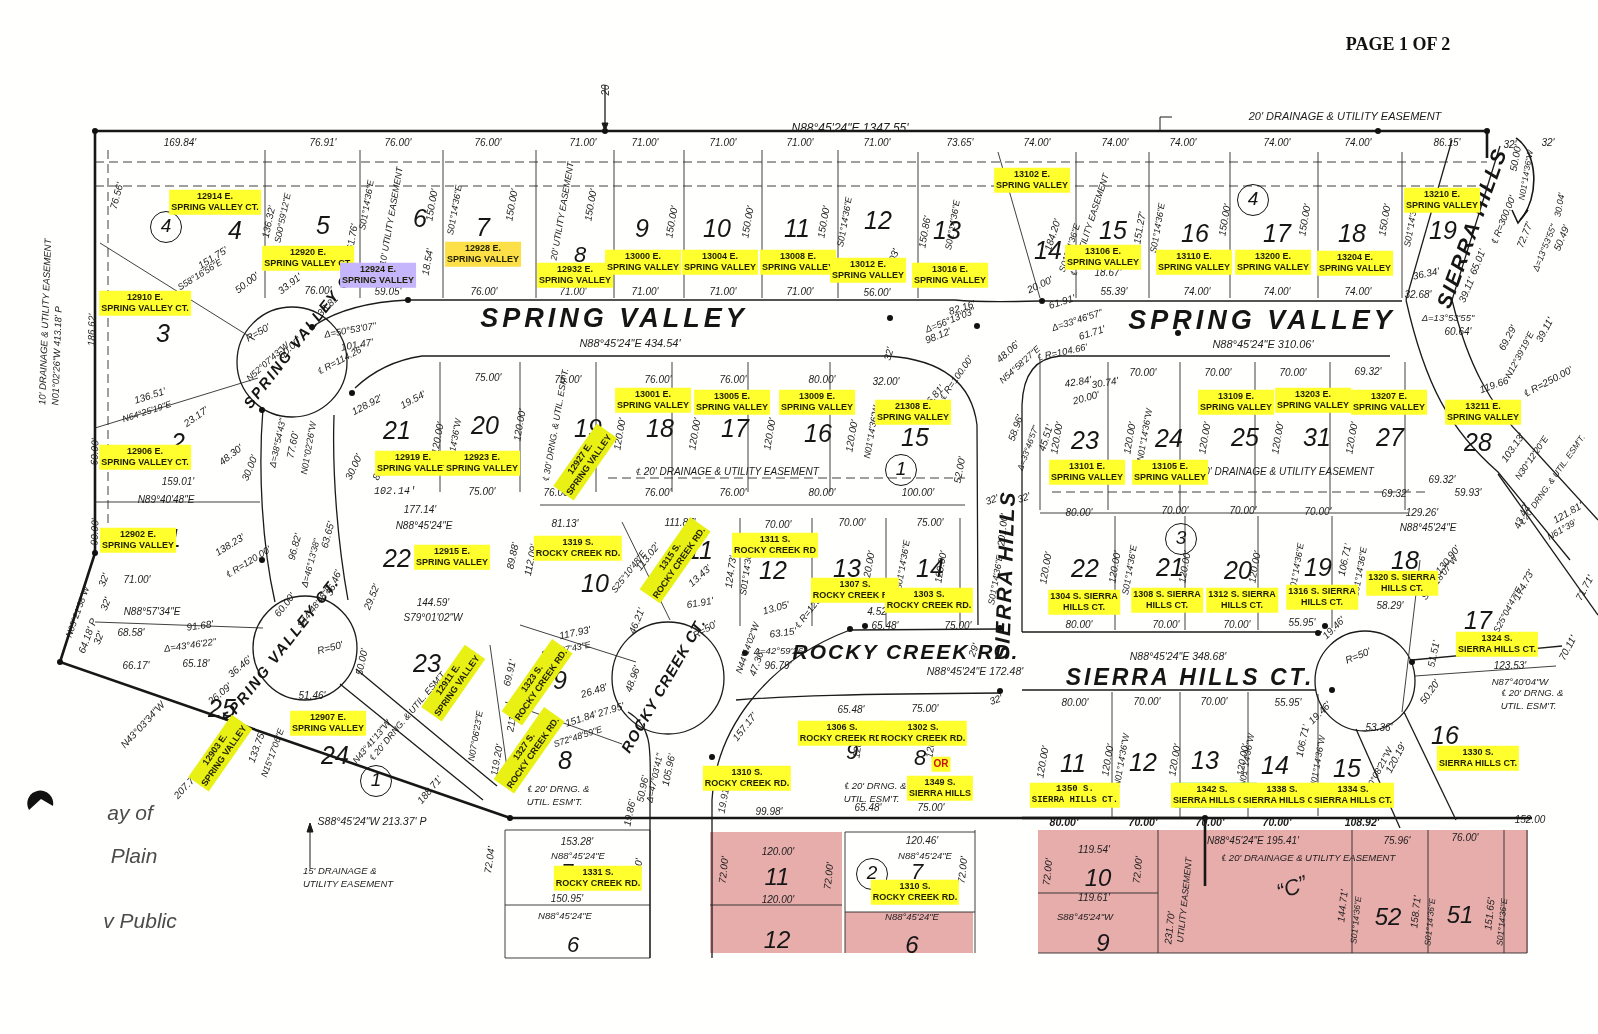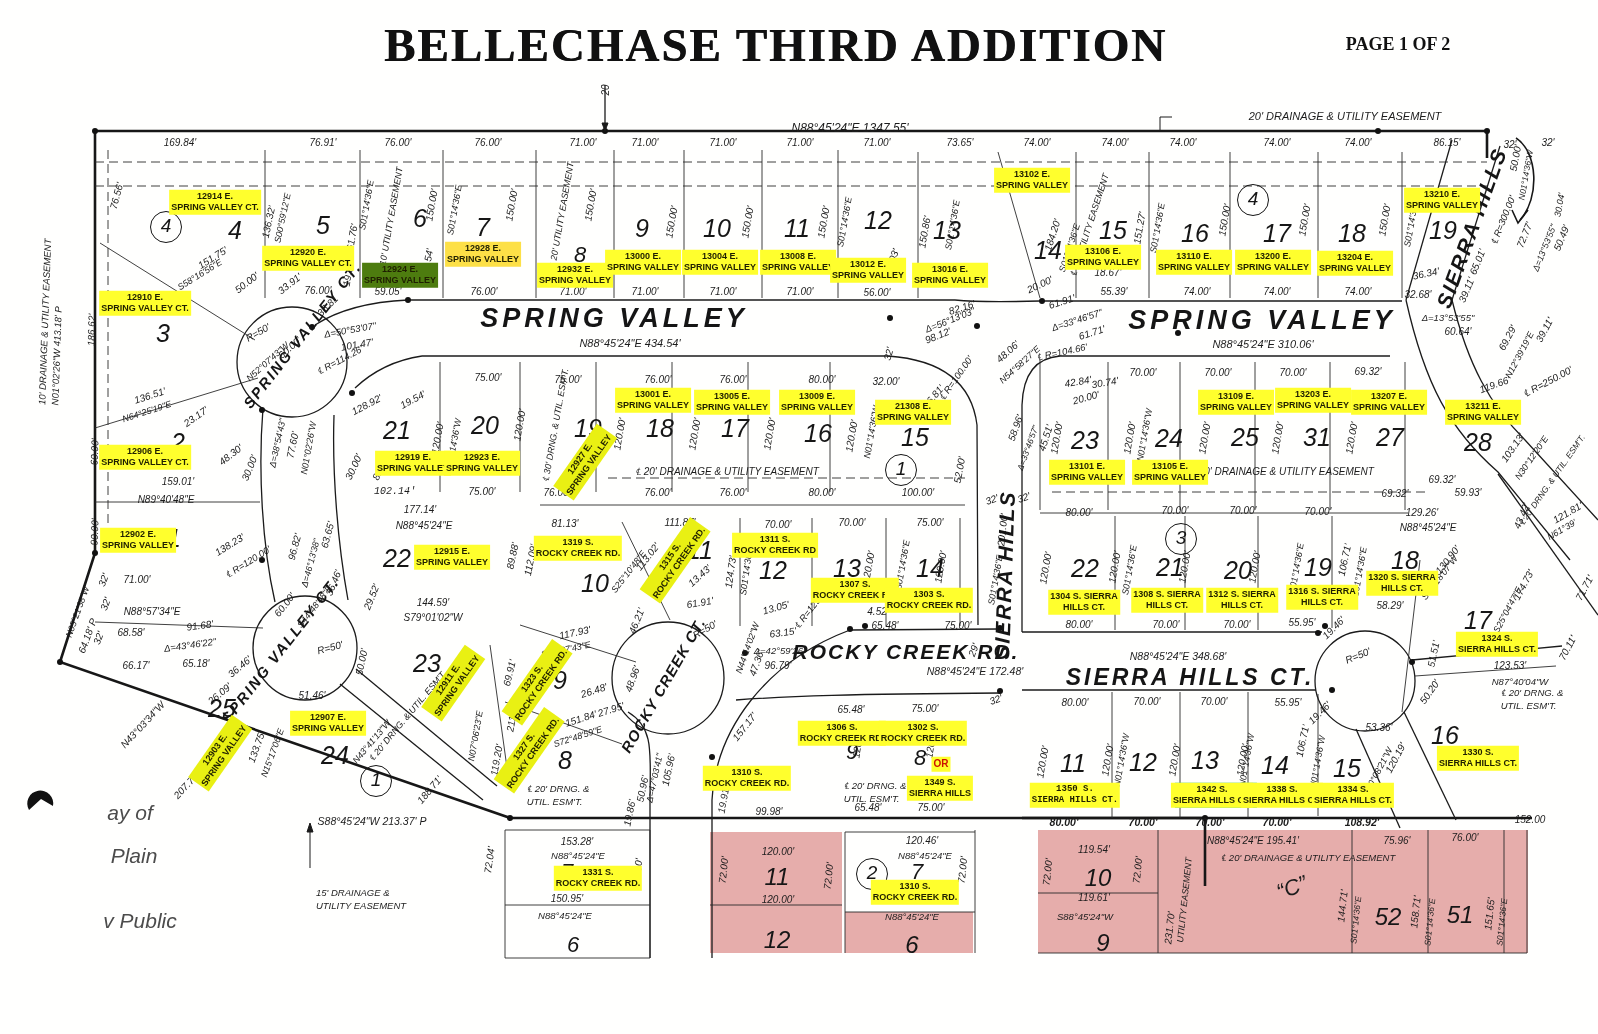--- a/index.html
+++ b/index.html
@@ -21,21 +21,20 @@
   .street{position:absolute;font-style:italic;font-weight:600;color:#151515;white-space:nowrap;}
   .blockc{position:absolute;width:30px;height:30px;border:1.6px solid #151515;border-radius:50%;
         text-align:center;line-height:28px;font-style:italic;font-size:19px;color:#151515;}
   .corner{position:absolute;font-style:italic;font-size:21px;color:#4c4c4c;white-space:nowrap;
         font-family:"Liberation Sans",sans-serif;}
 </style>
 </head>
 <body>
 
 <div class="plat">
-  <div class="hdr-title">BELLECHASE THIRD ADDITION</div>
   <div class="hdr-page">PAGE 1 OF 2</div>
 
   <div id="regions">
       <div class="region" style="left: 710px; top: 832px; width: 132px; height: 121px; background: rgb(229, 169, 167);"></div>
       <div class="region" style="left: 845px; top: 912px; width: 128px; height: 41px; background: rgb(229, 169, 167);"></div>
       <div class="region" style="left: 1038px; top: 830px; width: 490px; height: 123px; background: rgb(229, 169, 167);"></div>
     </div>
 
   <svg class="lines" width="1598" height="1034" viewBox="0 0 1598 1034">
 
@@ -506,21 +505,21 @@
       <div class="dim" style="left: 1278px; top: 438px; transform: translate(-50%, -50%) rotate(-80deg);">120.00'</div>
       <div class="dim" style="left: 1352px; top: 438px; transform: translate(-50%, -50%) rotate(-80deg);">120.00'</div>
       <div class="dim" style="left: 1282px; top: 472px; transform: translate(-50%, -50%) rotate(0deg); font-size: 10px;">℄ 20' DRAINAGE &amp; UTILITY EASEMENT</div>
       <div class="dim" style="left: 1442px; top: 480px; transform: translate(-50%, -50%) rotate(0deg);">69.32'</div>
       <div class="note" style="left: 558px; top: 796px; transform: translate(-50%, -50%) rotate(0deg);">℄ 20' DRNG. &amp;
 UTIL. ESM'T.</div>
       <div class="note" style="left: 875px; top: 793px; transform: translate(-50%, -50%) rotate(0deg);">℄ 20' DRNG. &amp;
 UTIL. ESM'T.</div>
       <div class="note" style="left: 1532px; top: 700px; transform: translate(-50%, -50%) rotate(0deg);">℄ 20' DRNG. &amp;
 UTIL. ESM'T.</div>
-      <div class="note" style="left: 361px; top: 878px; transform: translate(-50%, -50%) rotate(0deg); margin-top: 22px;">15' DRAINAGE &amp;
+      <div class="note" style="left: 348px; top: 878px; transform: translate(-50%, -50%) rotate(0deg);">15' DRAINAGE &amp;
 UTILITY EASEMENT</div>
       <div class="note" style="left: 52px; top: 322px; transform: translate(-50%, -50%) rotate(-88deg);">10' DRAINAGE &amp; UTILITY EASEMENT
 N01°02'26"W   413.18' P</div>
       <div class="lot" style="left: 235px; top: 230px; transform: translate(-50%, -50%) rotate(0deg); font-size: 25px;">4</div>
       <div class="lot" style="left: 323px; top: 225px; transform: translate(-50%, -50%) rotate(0deg); font-size: 25px;">5</div>
       <div class="lot" style="left: 420px; top: 218px; transform: translate(-50%, -50%) rotate(0deg); font-size: 25px;">6</div>
       <div class="lot" style="left: 483px; top: 227px; transform: translate(-50%, -50%) rotate(0deg); font-size: 25px;">7</div>
       <div class="lot" style="left: 580px; top: 255px; transform: translate(-50%, -50%) rotate(0deg); font-size: 22px;">8</div>
       <div class="lot" style="left: 642px; top: 228px; transform: translate(-50%, -50%) rotate(0deg); font-size: 25px;">9</div>
       <div class="lot" style="left: 717px; top: 228px; transform: translate(-50%, -50%) rotate(0deg); font-size: 25px;">10</div>
@@ -596,21 +595,21 @@
       <div class="blockc" style="left: 166px; top: 227px; transform: translate(-50%, -50%) rotate(0deg);">4</div>
       <div class="blockc" style="left: 1253px; top: 200px; transform: translate(-50%, -50%) rotate(0deg);">4</div>
       <div class="blockc" style="left: 901px; top: 470px; transform: translate(-50%, -50%) rotate(0deg);">1</div>
       <div class="blockc" style="left: 376px; top: 781px; transform: translate(-50%, -50%) rotate(0deg);">1</div>
       <div class="blockc" style="left: 1181px; top: 539px; transform: translate(-50%, -50%) rotate(0deg);">3</div>
       <div class="blockc" style="left: 872px; top: 874px; transform: translate(-50%, -50%) rotate(0deg);">2</div>
       <div class="addr" style="left: 215px; top: 202px; transform: translate(-50%, -50%) rotate(0deg); background: rgb(255, 255, 45);">12914 E.
 SPRING VALLEY CT.</div>
       <div class="addr" style="left: 308px; top: 258px; transform: translate(-50%, -50%) rotate(0deg); background: rgb(255, 255, 45);">12920 E.
 SPRING VALLEY CT.</div>
-      <div class="addr" style="left: 400px; top: 275px; transform: translate(-50%, -50%) rotate(0deg); background: #4d7c0f;">12924 E.
+      <div class="addr" style="left: 378px; top: 275px; transform: translate(-50%, -50%) rotate(0deg); background: #c4b5fd;">12924 E.
 SPRING VALLEY</div>
       <div class="addr" style="left: 483px; top: 254px; transform: translate(-50%, -50%) rotate(0deg); background: #fde047;">12928 E.
 SPRING VALLEY</div>
       <div class="addr" style="left: 575px; top: 275px; transform: translate(-50%, -50%) rotate(0deg); background: rgb(255, 255, 45);">12932 E.
 SPRING VALLEY</div>
       <div class="addr" style="left: 145px; top: 303px; transform: translate(-50%, -50%) rotate(0deg); background: rgb(255, 255, 45);">12910 E.
 SPRING VALLEY CT.</div>
       <div class="addr" style="left: 643px; top: 262px; transform: translate(-50%, -50%) rotate(0deg); background: rgb(255, 255, 45);">13000 E.
 SPRING VALLEY</div>
       <div class="addr" style="left: 720px; top: 262px; transform: translate(-50%, -50%) rotate(0deg); background: rgb(255, 255, 45);">13004 E.

